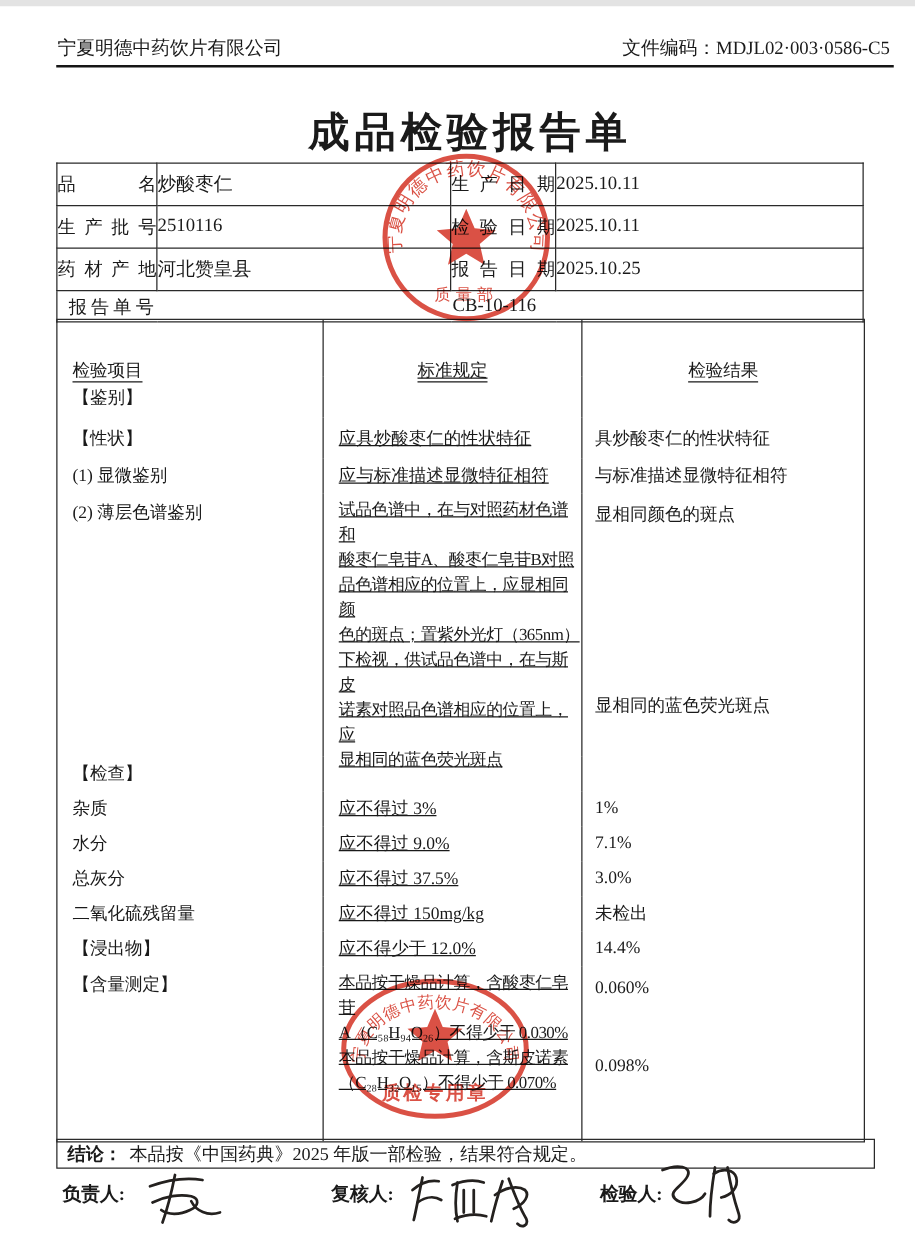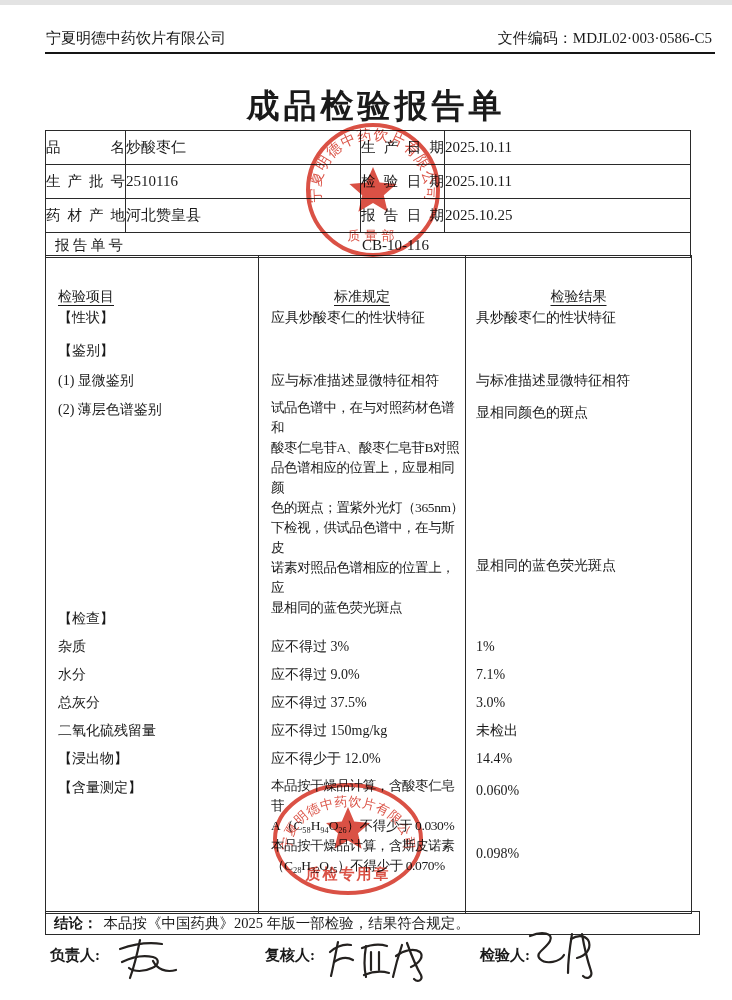--- a/index.html
+++ b/index.html
@@ -20,21 +20,21 @@
   td.val{padding:0 0 0 12px;}
   td.span-val{border:1.5px solid #2a2a2a;}
   .repno-wrap{display:flex;align-items:center;}
   .repno-label{width:68px;text-align:justify;text-align-last:justify;padding:0 9px;font-size:14.5px;}
   .repno-val{padding-left:230px;}
 
   
   .main{position:absolute;left:45px;top:255px;width:645px;height:657px;border:1.5px solid #2a2a2a;box-sizing:content-box;font-size:14px;}
   .mrow{display:flex;width:100%;}
   .c1{width:213px;box-sizing:border-box;border-right:1.5px solid #2a2a2a;padding-left:12px;}
-  .c2{width:207px;box-sizing:border-box;border-right:1.5px solid #2a2a2a;padding-left:12px;}
+  .c2{width:207px;box-sizing:border-box;border-right:1.5px solid #2a2a2a;padding-left:12px;text-decoration:underline;}
   .c3{width:225px;box-sizing:border-box;padding-left:10px;}
   .cent{display:flex;align-items:center;}
   .hrow{height:45px;}
   .hrow .c2,.hrow .c3{display:flex;align-items:center;justify-content:center;padding-left:0;}
   .hrow .c1{display:flex;align-items:center;}
   .uline{text-decoration:underline;text-underline-offset:4px;margin-top:36px;}
   .h33{height:33px;} .h28{height:28px;}
   .tlcrow{height:210px;} .hanrow{height:140px;}
   .ml{white-space:pre-line;line-height:20px;font-size:13.5px;letter-spacing:-0.4px;padding-top:3px;}
   .mlc3{line-height:30px;padding-top:3px;}
@@ -112,29 +112,29 @@
         </div>
       <div class="c2">
           <span class="uline">标准规定</span>
         </div>
       <div class="c3">
           <span class="uline">检验结果</span>
         </div>
     </div>
 
     <div class="mrow h33">
+      <div class="c1 cent">【鉴别】</div>
+      <div class="c2"></div>
+        <div class="c3"></div>
+    </div>
+
+    <div class="mrow h33">
       <div class="c1 cent">【性状】</div>
       <div class="c2 cent">应具炒酸枣仁的性状特征</div>
       <div class="c3 cent">具炒酸枣仁的性状特征</div>
-    </div>
-
-    <div class="mrow h33">
-      <div class="c1 cent">【鉴别】</div>
-      <div class="c2"></div>
-        <div class="c3"></div>
     </div>
 
     <div class="mrow h28">
       <div class="c1 cent">(1) 显微鉴别</div>
       <div class="c2 cent">应与标准描述显微特征相符</div>
       <div class="c3 cent">与标准描述显微特征相符</div>
     </div>
 
     <div class="mrow tlcrow">
       <div class="c1" style="padding-top:6px;">(2) 薄层色谱鉴别</div>

